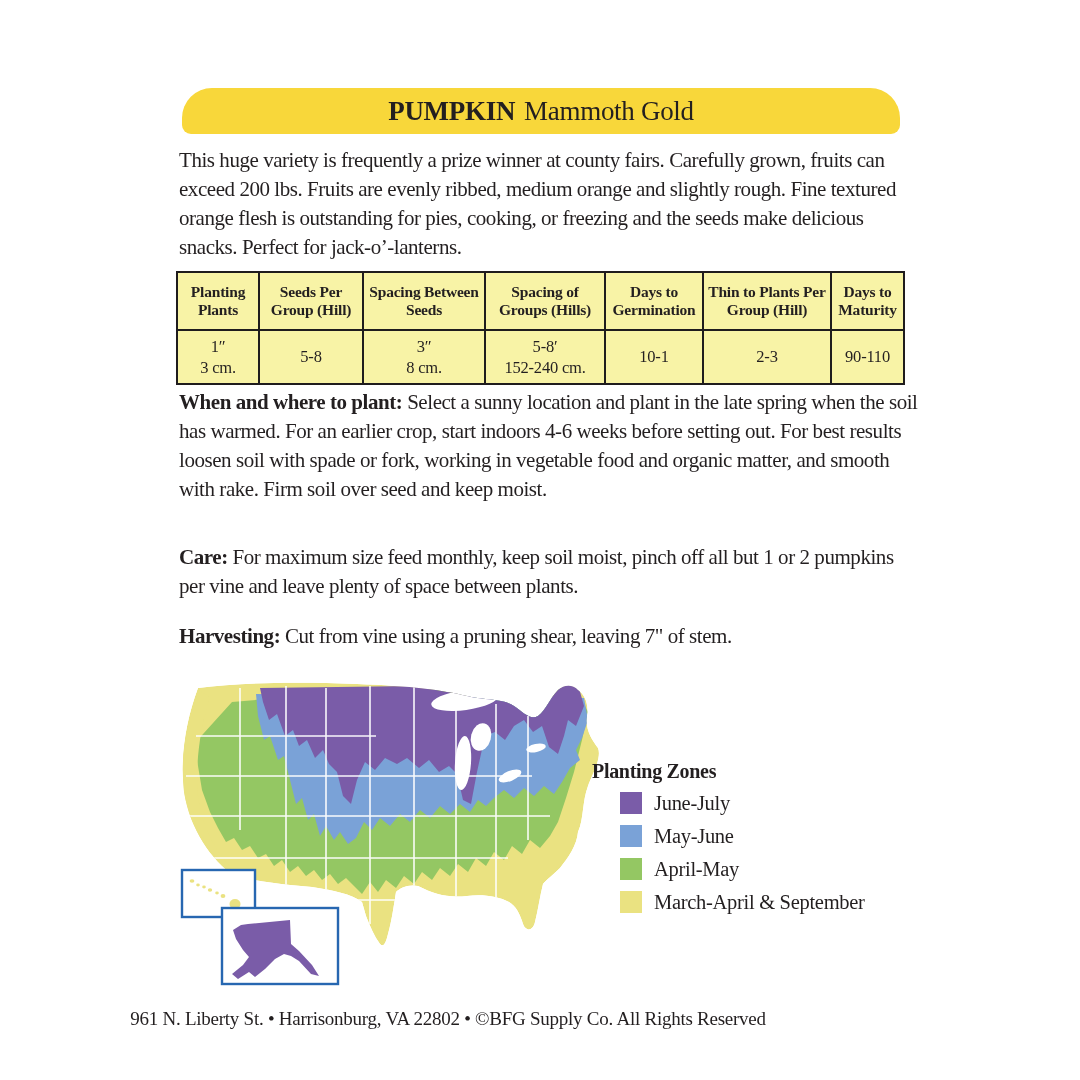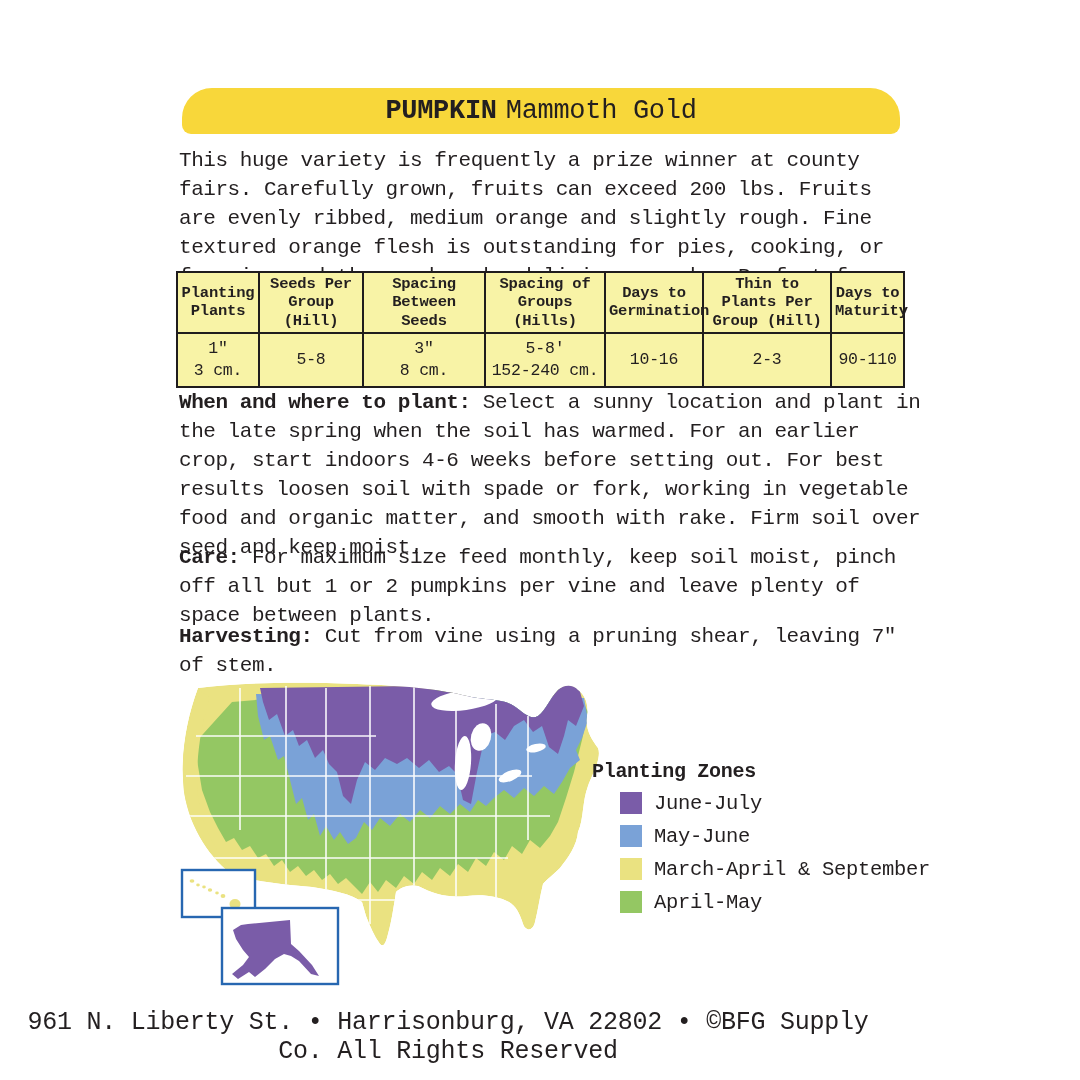--- a/index.html
+++ b/index.html
@@ -1,19 +1,19 @@
 <!DOCTYPE html>
 <html style="--text: #231F20; --banner-yellow: #F8D73A; --table-bg: #F8F3A6; --zone-june-july: #7A5CA8; --zone-may-june: #7AA2D7; --zone-april-may: #94C763; --zone-march-april-september: #EAE281; --inset-border: #2767B1;"><head>
 <meta charset="utf-8">
 <style>
   * { margin:0; padding:0; box-sizing:border-box; }
   html,body { background:#ffffff; }
   .page {
     position:relative; width:1080px; height:1080px; background:#fff;
-    font-family:Liberation Mono, monospace; color:var(--text, #231f20);
+    font-family:Liberation Serif, serif; color:var(--text, #231f20);
     overflow:hidden;
   }
   
   .banner {
     position:absolute; left:182px; top:88px; width:718px; height:46px;
     background:var(--banner-yellow); border-radius:30px 30px 9px 9px;
     display:flex; align-items:center; justify-content:center;
     font-size:27px; letter-spacing:-0.3px;
   }
   .banner .t-bold { font-weight:700; margin-right:9px; }
@@ -48,21 +48,21 @@
   .legend-row { display:flex; margin-bottom:10px;padding-left:28px; }
   .swatch { width:22px; height:22px; margin-right:12px; flex:0 0 auto; }
   .sw-0 { background:var(--zone-june-july); }
   .sw-1 { background:var(--zone-may-june); }
   .sw-2 { background:var(--zone-april-may); }
   .sw-3 { background:var(--zone-march-april-september); }
   .legend-label { font-size:20.5px; letter-spacing:-0.3px; }
   
   .footer {
     position:absolute; left:0; top:1008px; width:896px; text-align:center;
-    font-size:25px; letter-spacing:-0.25px;
+    font-size:19px; letter-spacing:-0.25px;
   }
 </style>
 </head>
 <body>
 
 <div class="page">
 
   <div class="banner">
     <span class="t-bold">PUMPKIN</span>
     <span class="t-reg">Mammoth Gold</span>
@@ -91,21 +91,21 @@
       <th>Days to Maturity</th>
     </tr>
     <tr>
       <td>1″
 3 cm.</td>
       <td>5-8</td>
       <td>3″
 8 cm.</td>
       <td>5-8′
 152-240 cm.</td>
-      <td>10-16</td>
+      <td>10-1</td>
       <td>2-3</td>
       <td>90-110</td>
     </tr>
   </tbody>
     </table>
 
   <div class="section" style="top:388px">
     <span class="lbl">When and where to plant:</span><span> Select a sunny location and plant in the late spring when the soil has warmed. For an earlier crop, start indoors 4-6 weeks before setting out. For best results loosen soil with spade or fork, working in vegetable food and organic matter, and smooth with rake. Firm soil over seed and keep moist.</span>
   </div>
   <div class="section" style="top:543px">
@@ -182,24 +182,24 @@
     <div class="legend-title">Planting Zones</div>
     <div class="legend-row">
       <span class="swatch sw-0"></span>
       <span class="legend-label">June-July</span>
     </div>
     <div class="legend-row">
       <span class="swatch sw-1"></span>
       <span class="legend-label">May-June</span>
     </div>
     <div class="legend-row">
+      <span class="swatch sw-2"></span>
+      <span class="legend-label">April-May</span>
+    </div>
+    <div class="legend-row">
       <span class="swatch sw-3"></span>
       <span class="legend-label">March-April &amp; September</span>
     </div>
-    <div class="legend-row">
-      <span class="swatch sw-2"></span>
-      <span class="legend-label">April-May</span>
-    </div>
   </div>
 
   <div class="footer">961 N. Liberty St. • Harrisonburg, VA 22802 • ©BFG Supply Co. All Rights Reserved</div>
 
 </div>
 
 </body></html>

